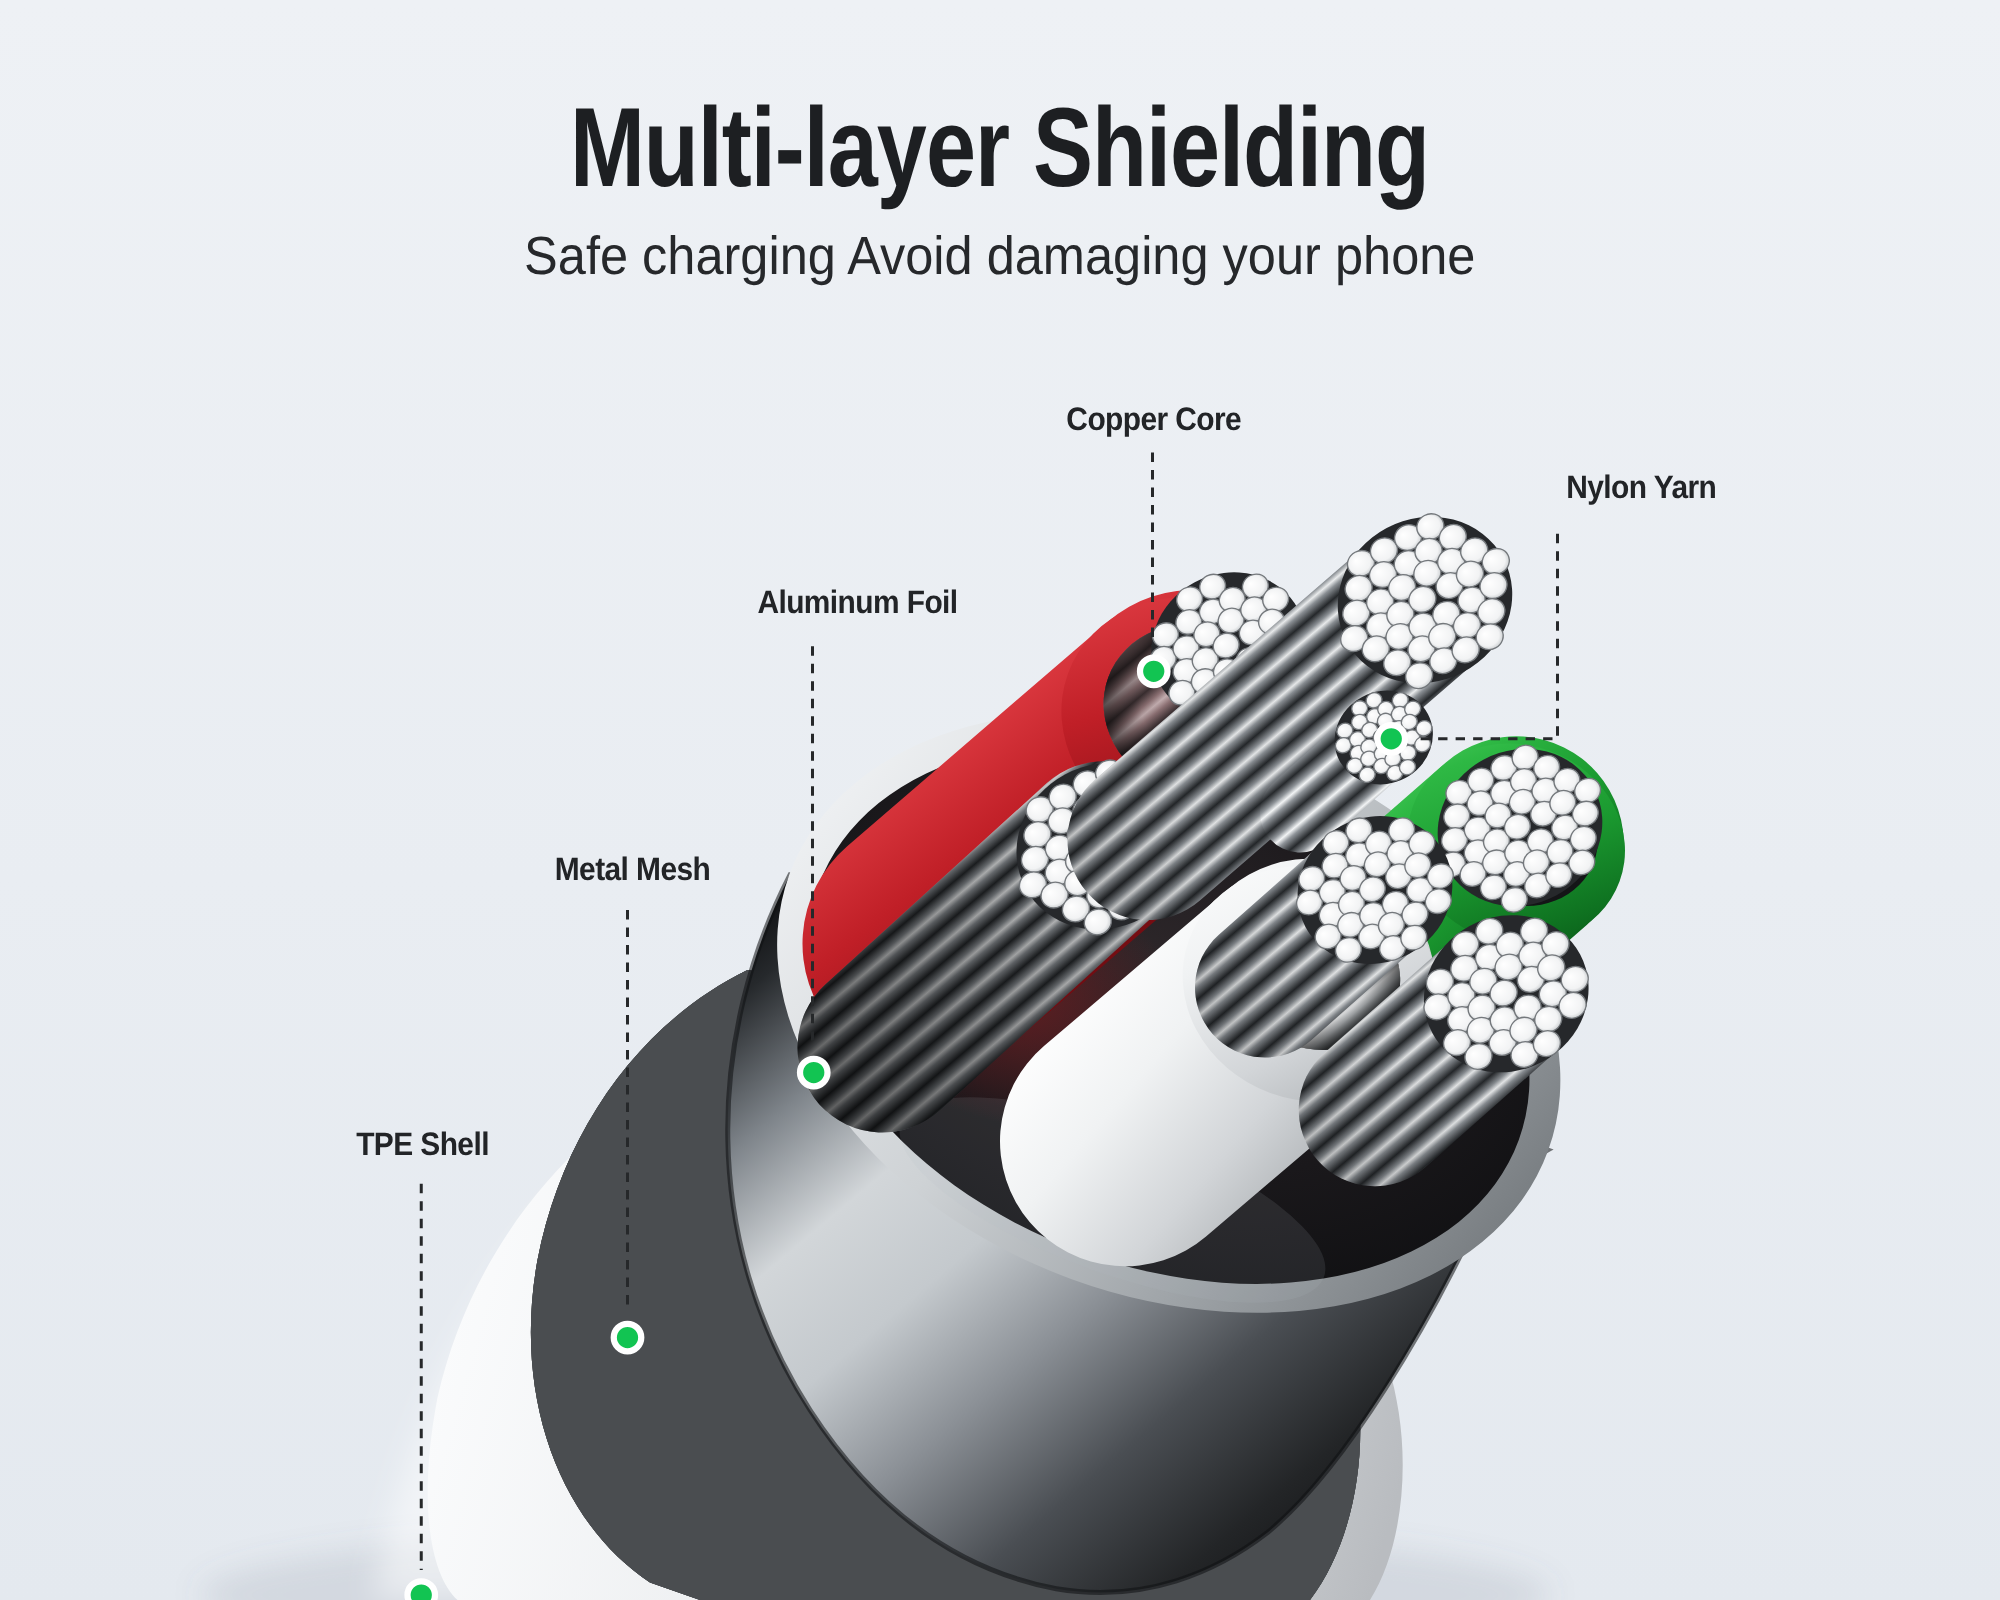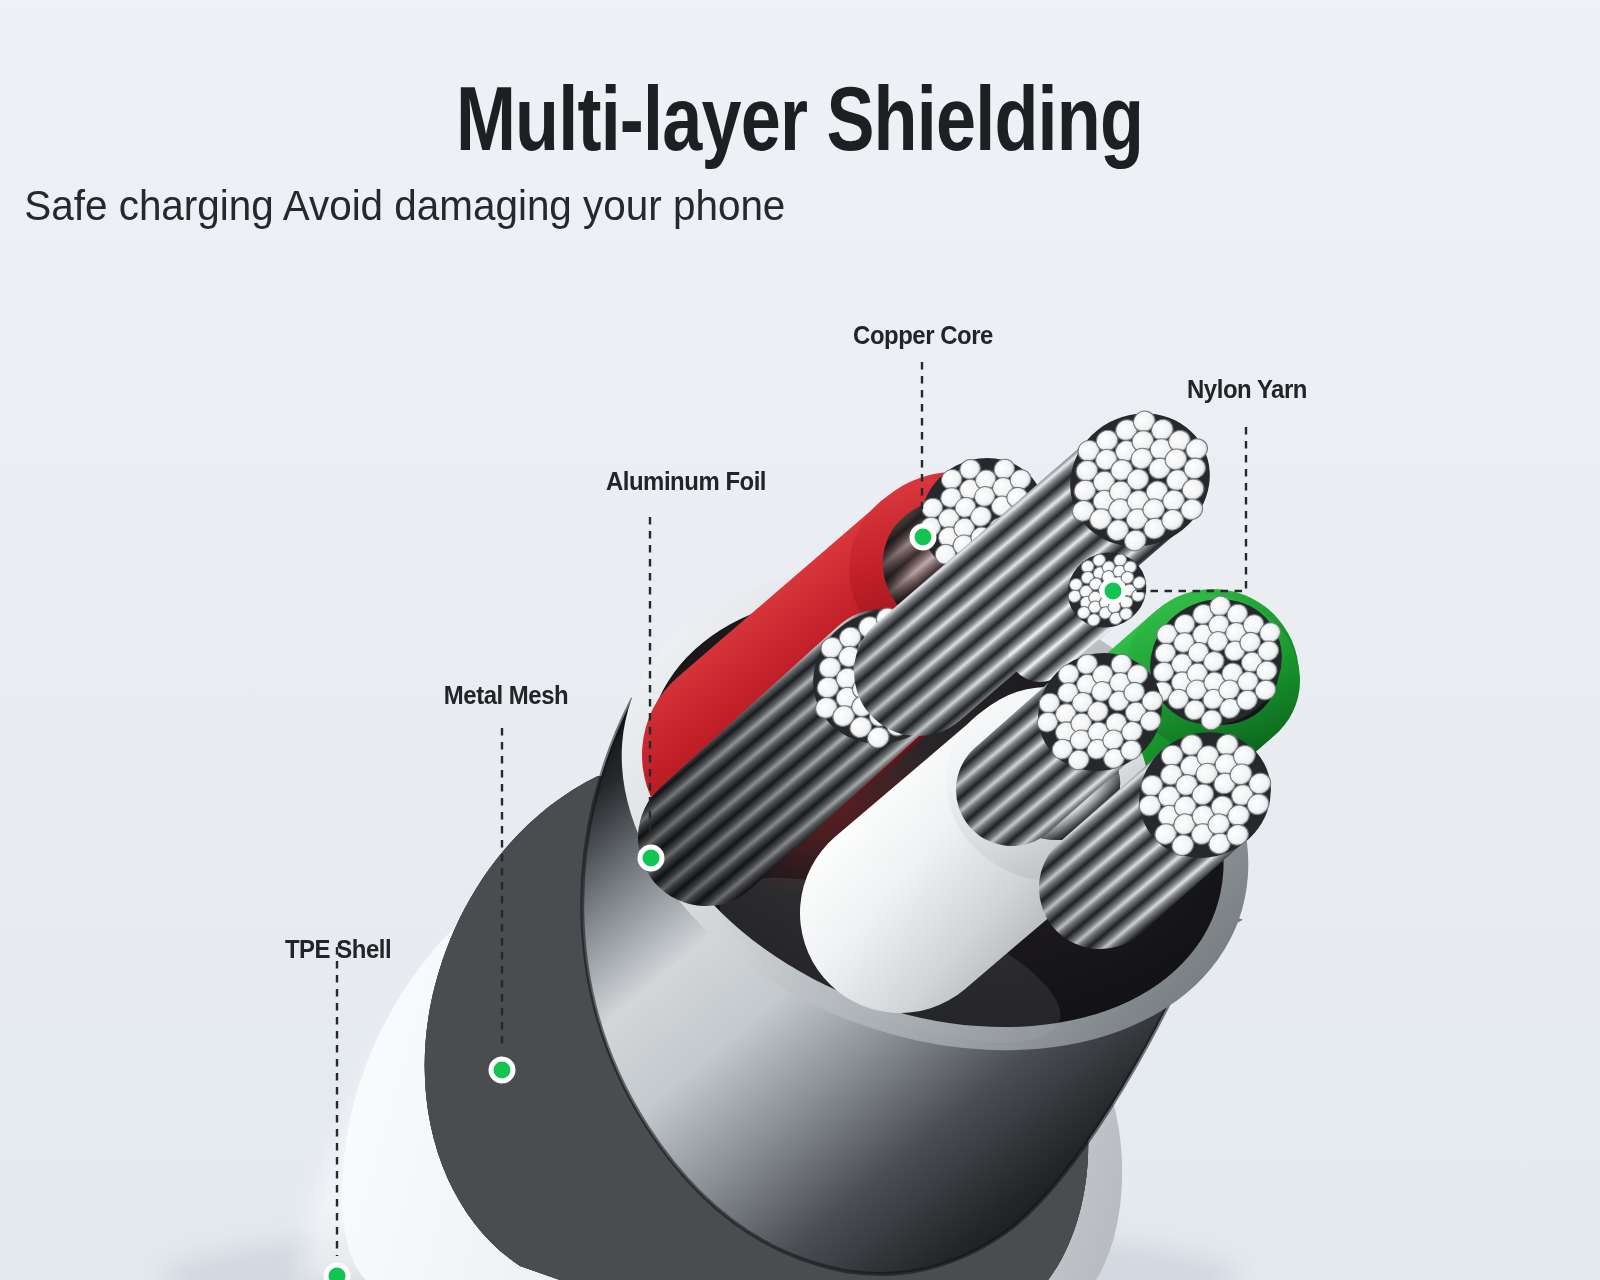--- a/index.html
+++ b/index.html
@@ -8,21 +8,21 @@
     background:linear-gradient(180deg,#eef1f5 0%,#e9edf2 55%,#e4e9ef 100%);
     font-family:"Liberation Sans",sans-serif;
   }
   #art{position:absolute;left:0;top:0;width:1600px;height:1280px;}
   .title{
     position:absolute;left:0;top:74px;width:1600px;text-align:center;
     font-size:90px;font-weight:700;color:#1d1f22;line-height:1.0;letter-spacing:-1px;
   }
   .title span{display:inline-block;transform:scaleX(.8);transform-origin:50% 50%;}
   .subtitle{
-    position:absolute;left:0;top:184px;width:1600px;
+    position:absolute;left:0;top:184px;width:1600px;text-align:center;
     font-size:43px;font-weight:400;color:#26282b;line-height:1.0;letter-spacing:0px;
   }
   .subtitle span{display:inline-block;transform:scaleX(.94);transform-origin:50% 50%;}
   .callout{
     position:absolute;transform:translateX(-50%);white-space:nowrap;
     font-size:26px;font-weight:700;color:#222427;line-height:1.0;letter-spacing:-0.5px;
   }
   .callout span{display:inline-block;transform:scaleX(.92);transform-origin:50% 50%;}
 </style>
 </head>
@@ -496,17 +496,17 @@
       <circle cx="651" cy="858" r="11"></circle>
       <circle cx="502" cy="1070" r="11"></circle>
       <circle cx="337" cy="1276" r="11"></circle>
     </g>
   </svg>
 
   <div class="title"><span>Multi-layer Shielding</span></div>
   <div class="subtitle"><span>Safe charging Avoid damaging your phone</span></div>
 
   <div class="callout" style="left:923px;top:322px"><span>Copper Core</span></div>
-  <div class="callout" style="left:1247px;top:376px"><span>Nylon Yarn</span></div>
+  <div class="callout" style="left:1313px;top:376px"><span>Nylon Yarn</span></div>
   <div class="callout" style="left:686px;top:468px"><span>Aluminum Foil</span></div>
   <div class="callout" style="left:506px;top:682px"><span>Metal Mesh</span></div>
-  <div class="callout" style="left:338px;top:936px"><span>TPE Shell</span></div>
+  <div class="callout" style="left:338px;top:902px"><span>TPE Shell</span></div>
 </div>
 
 </body></html>

